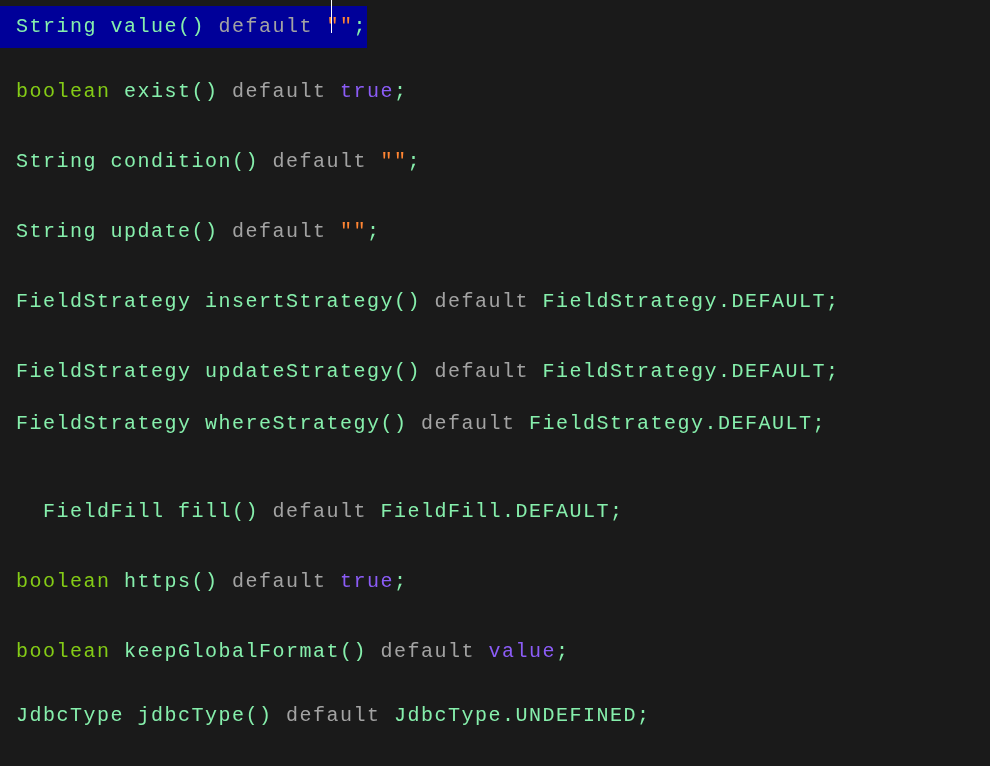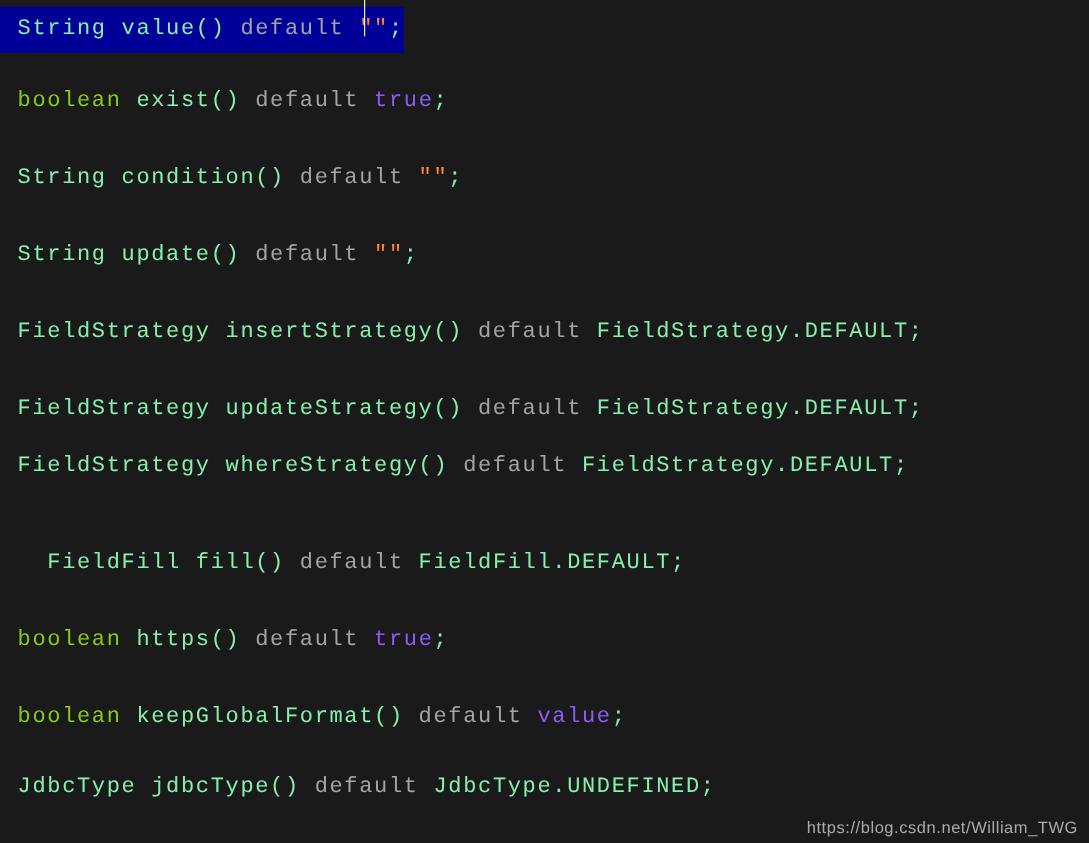--- a/index.html
+++ b/index.html
@@ -61,14 +61,13 @@
       <div class="line" style="top: 216px;"><span class="plain">String update() </span><span class="kw-def">default </span><span class="kw-str">""</span><span class="plain">;</span></div>
       <div class="line" style="top: 286px; font-family: Liberation Mono, monospace;"><span class="plain">FieldStrategy insertStrategy() </span><span class="kw-def">default</span><span class="plain"> FieldStrategy.DEFAULT;</span></div>
       <div class="line" style="top: 356px;"><span class="plain">FieldStrategy updateStrategy() </span><span class="kw-def">default</span><span class="plain"> FieldStrategy.DEFAULT;</span></div>
       <div class="line" style="top: 408px;"><span class="plain">FieldStrategy whereStrategy() </span><span class="kw-def">default</span><span class="plain"> FieldStrategy.DEFAULT;</span></div>
       <div class="line" style="top: 496px; margin-left: 27px;"><span class="plain">FieldFill fill() </span><span class="kw-def">default</span><span class="plain"> FieldFill.DEFAULT;</span></div>
       <div class="line" style="top: 566px;"><span class="kw-type">boolean</span><span class="plain"> https() </span><span class="kw-def">default </span><span class="kw-lit">true</span><span class="plain">;</span></div>
       <div class="line" style="top: 636px;"><span class="kw-type">boolean</span><span class="plain"> keepGlobalFormat() </span><span class="kw-def">default </span><span class="kw-lit">value</span><span class="plain">;</span></div>
       <div class="line" style="top: 700px;"><span class="plain">JdbcType jdbcType() </span><span class="kw-def">default</span><span class="plain"> JdbcType.UNDEFINED;</span></div>
     </div>
   <div class="cursor" style="left: 331px; top: 0px; height: 33px;"></div>
-  <div class="watermark">https://blog.csdn.net/William_TWG</div>
 </div>
 
 </body></html>

